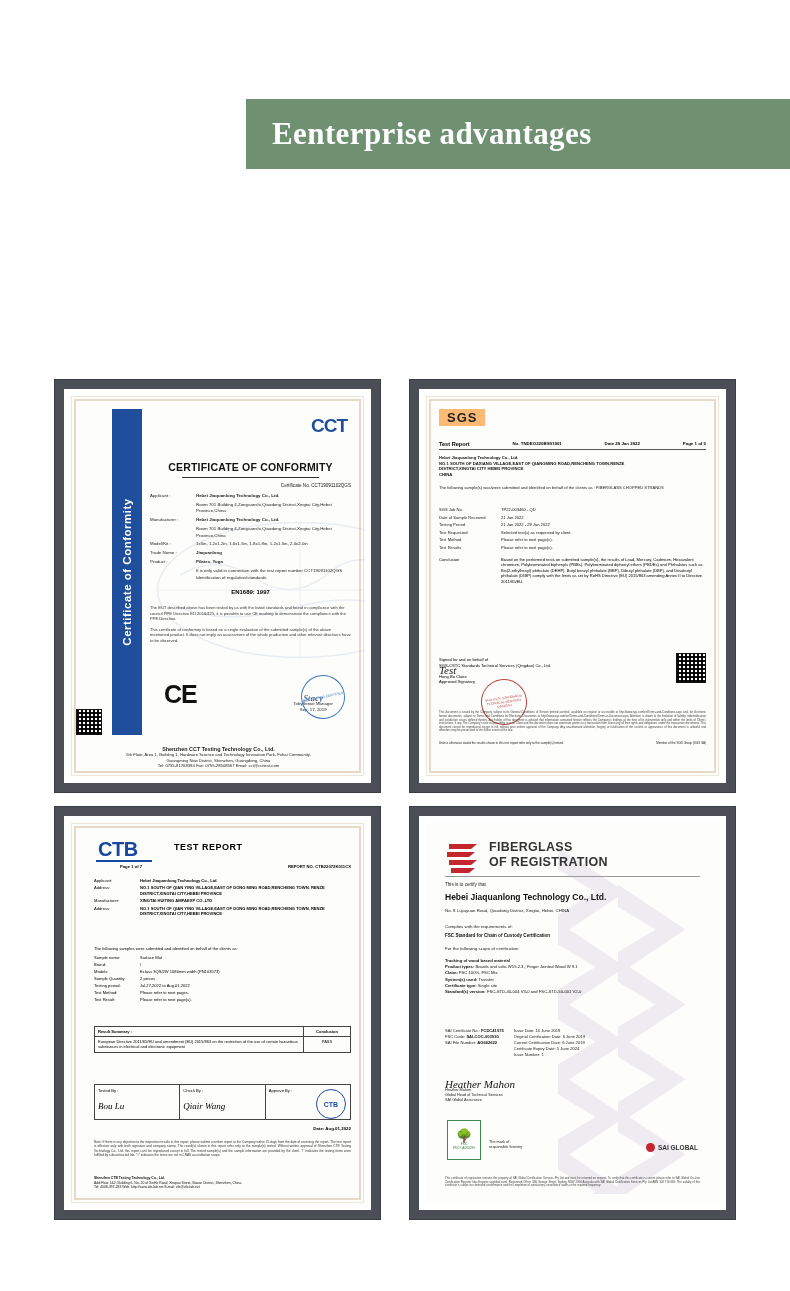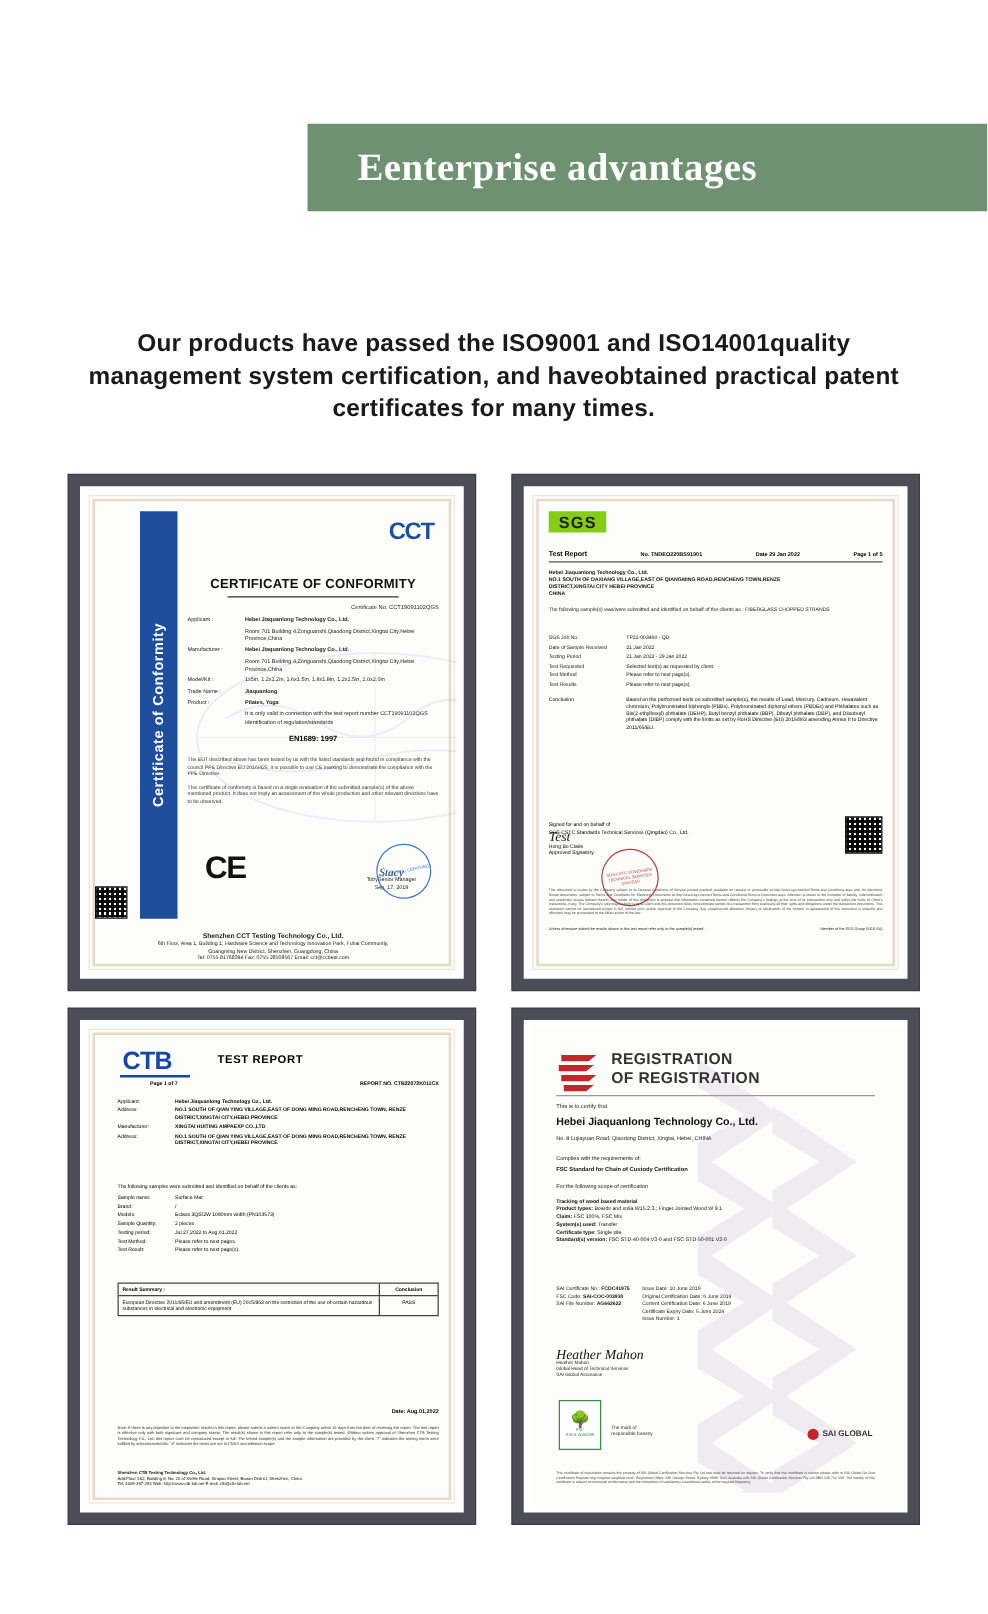--- a/index.html
+++ b/index.html
@@ -20,21 +20,21 @@
   
   .banner {
     position: absolute;
     left: 246px;
     top: 99px;
     width: 544px;
     height: 70px;
     background: #6f9171;
     display: flex;
     align-items: center;
-    padding-left: 40px;
+    padding-left: 26px;
   }
   .banner-title {
     color: #ffffff;
     font-family: "Liberation Serif", serif;
     font-weight: bold;
     font-size: 31px;
     letter-spacing: 0.4px;
     white-space: nowrap;
   }
 
@@ -223,21 +223,21 @@
   .c1-map {
     position: absolute;
     left: 80px; top: 120px; right: 10px; height: 150px;
     opacity: 0.12;
   }
 
   
   .c2 { position: absolute; inset: 12px 14px 30px 14px; }
   .c2-logo {
     position: absolute; left: 0; top: 2px;
-    background: #84cc16;
+    background: #fdba74;
     padding: 1px 8px;
     font-weight: bold;
     font-size: 13px;
     color: #222;
     letter-spacing: 1px;
   }
   .c2-head {
     position: absolute; left: 0; right: 0; top: 34px;
     border-bottom: 0.8px solid #555;
     padding-bottom: 2px;
@@ -448,21 +448,20 @@
 </style>
 </head>
 <body>
 
 <div class="page">
 
   <div class="banner">
     <div class="banner-title">Eenterprise advantages</div>
   </div>
 
-  <div class="intro">Our products have passed the ISO9001 and ISO14001quality management system certification, and haveobtained practical patent certificates for many times.</div>
 
   <div class="grid">
 
     <div class="frame">
       <div class="frame-inner">
         <div class="paper guilloche">
 
           <svg class="c1-map" viewBox="0 0 200 100">
             <ellipse cx="100" cy="50" rx="95" ry="45" fill="none" stroke="#5a7fb5" stroke-width="1"></ellipse>
             <path d="M20 40 Q45 25 70 42 T120 38 T180 50" fill="none" stroke="#5a7fb5" stroke-width="1"></path>
@@ -707,20 +706,34 @@
               <div class="thr">
                 <div class="c-left">Result Summary :</div>
                 <div class="c-right">Conclusion</div>
               </div>
               <div class="tr">
                 <div class="c-left">European Directive 2011/65/EU and amendment (EU) 2015/863 on the restriction of the use of certain hazardous substances in electrical and electronic equipment</div>
                 <div class="c-right">PASS</div>
               </div>
             </div>
 
+            <div class="c3-signs">
+              <div class="cell">
+                <span>Tested By :</span>
+                <span class="sc">Bou Lu</span>
+              </div>
+              <div class="cell">
+                <span>Check By :</span>
+                <span class="sc">Qiair Wang</span>
+              </div>
+              <div class="cell">
+                <span>Approve By :</span>
+                <span class="c3-ctbstamp">CTB</span>
+              </div>
+            </div>
 
             <div class="c3-date">
               <span>Date:</span>
               <span>Aug.01,2022</span>
             </div>
 
             <div class="c3-note">Note: If there is any objection to the inspection results in this report, please submit a written report to the Company within 15 days from the date of receiving the report. The test report is effective only with both signature and company stamp. The result(s) shown in this report refer only to the sample(s) tested. Without written approval of Shenzhen CTB Testing Technology Co., Ltd. this report can't be reproduced except in full. The tested sample(s) and the sample information are provided by the client. "/" indicates the testing items were fulfilled by subcontracted lab. "#" indicates the items are not in CNAS accreditation scope.</div>
 
             <div class="c3-foot">
               <div class="big">Shenzhen CTB Testing Technology Co., Ltd.</div>
@@ -754,21 +767,21 @@
             <svg class="c4-logo-red" viewBox="0 0 36 34">
               <g fill="#c1272d">
                 <path d="M4 4 h28 l-6 5 H4 z"></path>
                 <path d="M2 12 h28 l-6 5 H2 z"></path>
                 <path d="M4 20 h28 l-6 5 H4 z"></path>
                 <path d="M6 28 h24 l-6 5 H6 z"></path>
               </g>
             </svg>
 
             <div class="c4-title">
-              <span>REGISTRATION</span>
+              <span>FIBERGLASS</span>
               <span class="l2">OF REGISTRATION</span>
             </div>
             <div class="c4-rule"></div>
 
             <div class="c4-certify">This is to certify that</div>
             <div class="c4-company">Hebei Jiaquanlong Technology Co., Ltd.</div>
             <div class="c4-addr">No. 8 Lujiayuan Road, Qiaodong District, Xingtai, Hebei, CHINA</div>
             <div class="c4-complies">Complies with the requirements of:</div>
             <div class="c4-std">FSC Standard for Chain of Custody Certification</div>
             <div class="c4-scope">For the following scope of certification</div>

